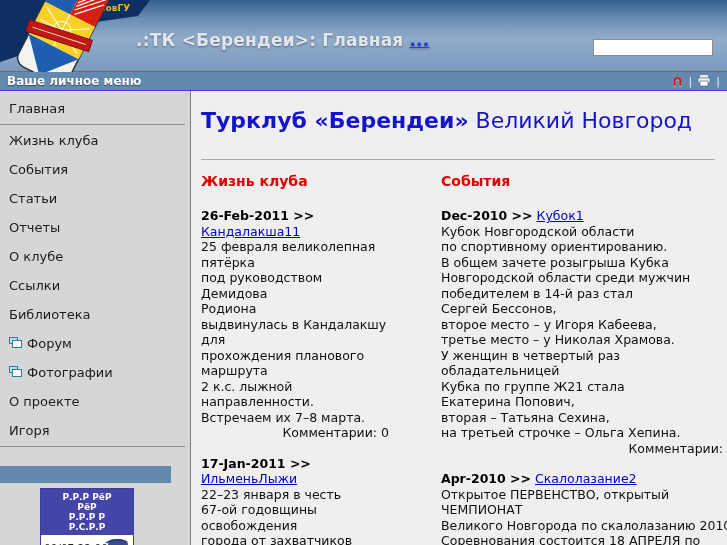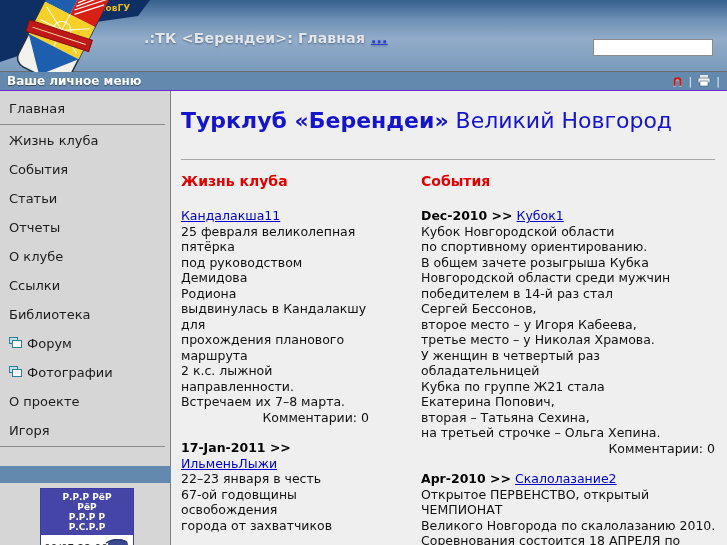--- a/index.html
+++ b/index.html
@@ -7,39 +7,39 @@
   body { font-family:"DejaVu Sans", sans-serif; }
   .page { position:relative; width:727px; height:545px; overflow:hidden; background:#efefef; }
 
   
   .topbar {
     position:relative; height:72px;
     background:linear-gradient(180deg,#35608e 0%, #6d90b5 28%, #92acc9 55%, #7a9abd 100%);
     border-bottom:1px solid #6b6b6b;
   }
   .logo { position:absolute; left:0; top:0; width:150px; height:72px; overflow:hidden; }
-  .site-title { position:absolute; left:144px; top:30px; font-size:14px; font-weight:bold;
+  .site-title { position:absolute; left:136px; top:30px; font-size:17px; font-weight:bold;
     color:#e3e6ea; text-shadow:0 1px 2px rgba(20,40,70,.5); letter-spacing:.2px; }
   .more-link { color:#2b3bd6; text-decoration:underline; font-weight:bold; margin-left:6px; cursor:pointer; }
   .search-box { position:absolute; right:14px; top:39px; width:120px; height:17px;
     border:1px solid #8a8a8a; background:#fff; font-size:11px; padding:0 3px; }
 
   
   .menubar { height:19px; background:#6389ae; display:flex; align-items:center; padding:0 7px;
     border-bottom:1px solid #6d28d9; }
   .menubar-label { color:#fff; font-weight:bold; font-size:12px; text-shadow:0 1px 1px rgba(0,0,0,.45); }
   .menubar-icons { margin-left:auto; display:flex; align-items:center; gap:5px; }
   .icon-home { color:#cf1a10; font-weight:bold; font-size:15px; line-height:12px; cursor:pointer;
     text-shadow:0 1px 0 rgba(255,255,255,.5); }
   .icon-sep { color:#e9edf2; font-size:11px; }
   .icon-printer { cursor:pointer; display:inline-block; }
 
   
   .body-row { display:flex; height:454px; }
-  .sidebar { position:relative; width:171px; background:#d6d6d6; border-right:1px solid #7d7d7d; }
+  .sidebar { position:relative; width:191px; background:#d6d6d6; border-right:1px solid #7d7d7d; }
   .nav { padding-top:3px; }
   .nav-item { height:29px; display:flex; align-items:center; padding-left:9px; font-size:13px;
     color:#1c1c1c; cursor:pointer; gap:5px; }
   .nav-divider { border:0; border-top:1px solid #8c8c8c; margin:1px 5px 1px 0; }
   .win-icon { display:inline-block; }
 
   .sidebar-bluebar { position:absolute; left:0; top:375px; width:171px; height:17px; background:#6389ae; }
 
   .widget { position:absolute; left:40px; top:397px; width:94px; border:1px solid #3c3ca2;
     background:#fff; cursor:pointer; }
@@ -204,20 +204,21 @@
     <div class="main">
       <h1 class="page-title"><b>Турклуб «Берендеи»</b><span> Великий Новгород</span></h1>
       <hr class="title-rule">
 
       <div class="cols">
 
         <div class="col-left">
           <h2 class="col-heading">Жизнь клуба</h2>
 
           <div class="entry">
+            <div><span class="entry-date">26-Feb-2011 &gt;&gt;</span></div>
             <div><a class="entry-link">Кандалакша11</a></div>
             <div class="entry-lines">25 февраля великолепная
 пятёрка
 под руководством Демидова
 Родиона
 выдвинулась в Кандалакшу
 для
 прохождения планового
 маршрута
 2 к.с. лыжной

